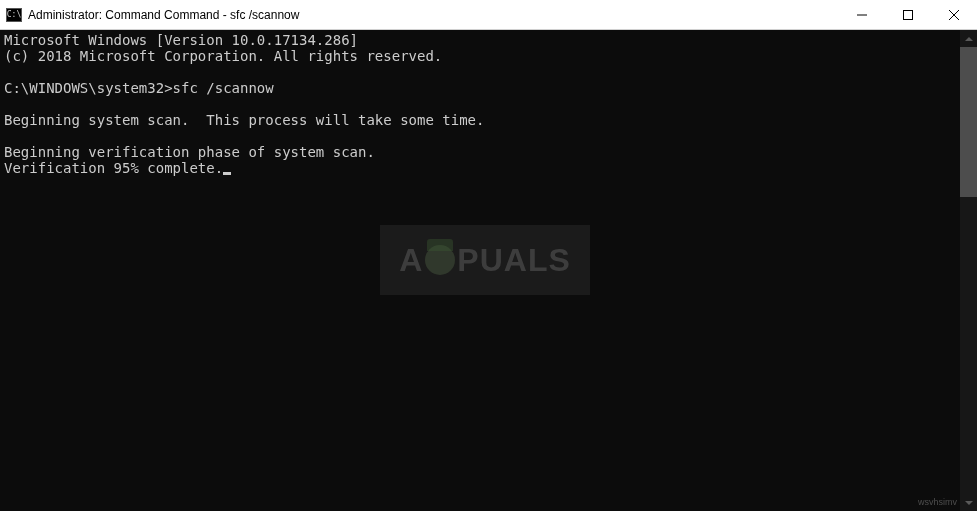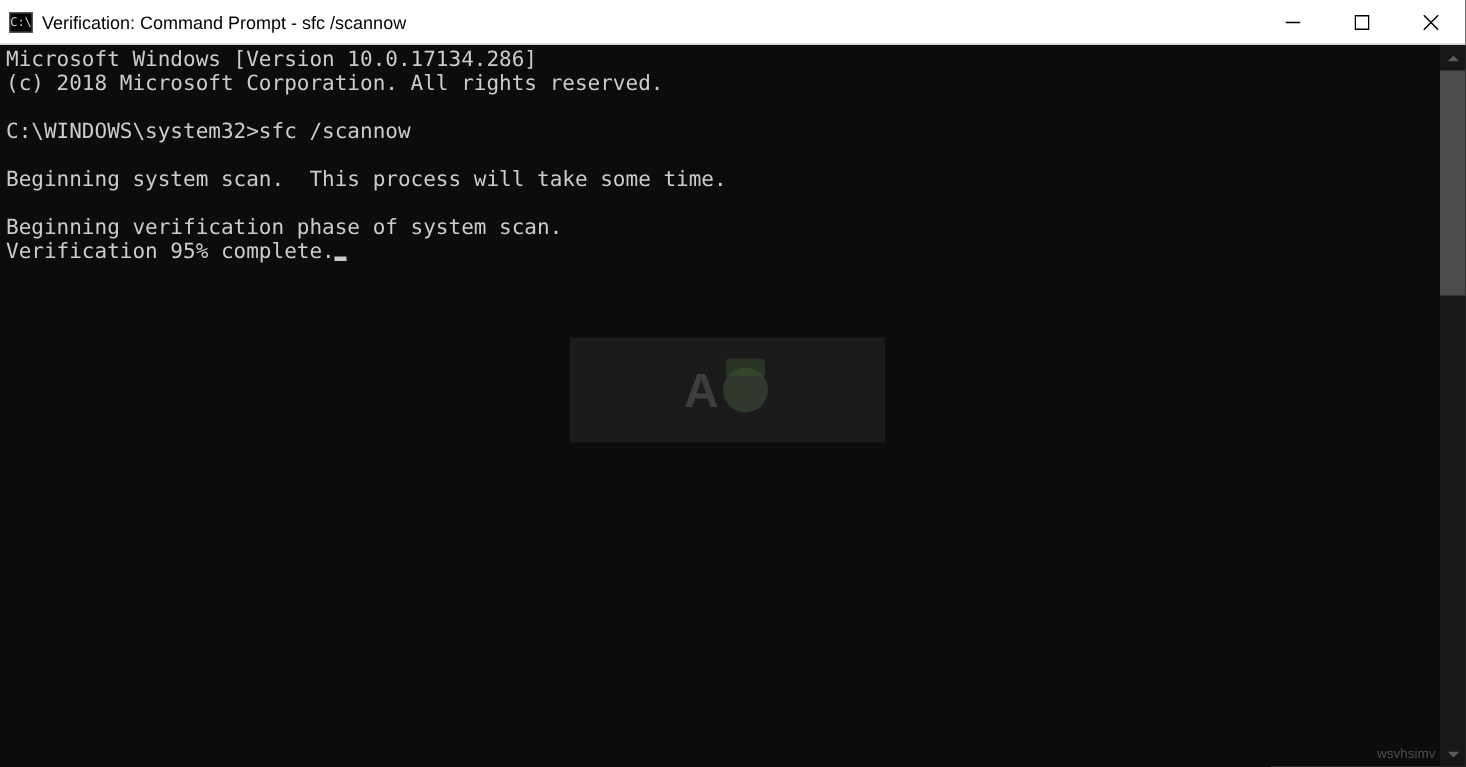--- a/index.html
+++ b/index.html
@@ -178,21 +178,21 @@
     }
   </style>
 </head>
 <body>
 
 <div class="window">
 
   <div class="title-bar">
     <div class="title-left">
       <span class="cmd-icon">C:\</span>
-      <span class="title-text">Verification: Command Prompt - sfc  /scannow</span>
+      <span class="title-text">Administrator: Command Command - sfc  /scannow</span>
     </div>
     <div class="window-controls">
       <button class="win-btn">
         <svg width="10" height="10">
             <line x1="0" y1="5" x2="10" y2="5"></line>
           </svg>
       </button>
       <button class="win-btn">
         <svg width="10" height="10">
             <rect x="0.5" y="0.5" width="9" height="9"></rect>
@@ -234,16 +234,17 @@
       </div>
     </div>
   </div>
 
 </div>
 
 <div class="watermark">
   <div class="watermark-text">
     <span>A</span>
     <span class="watermark-logo"></span>
+    <span>PUALS</span>
   </div>
 </div>
 
 <div class="small-watermark">wsvhsimv</div>
 
 </body></html>

